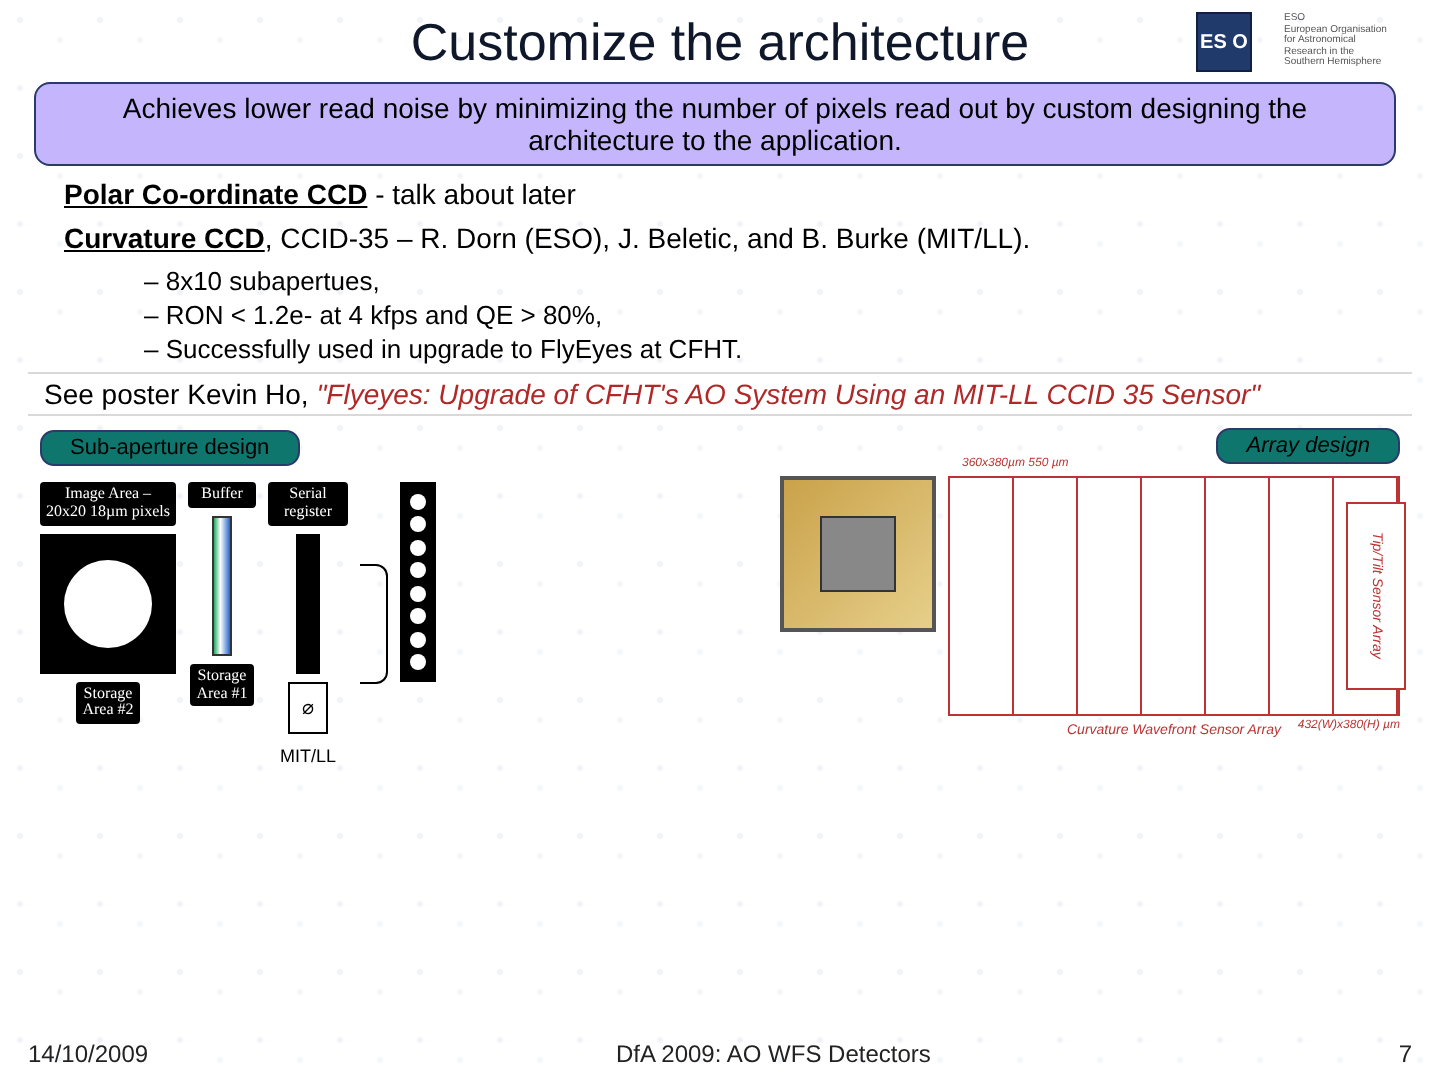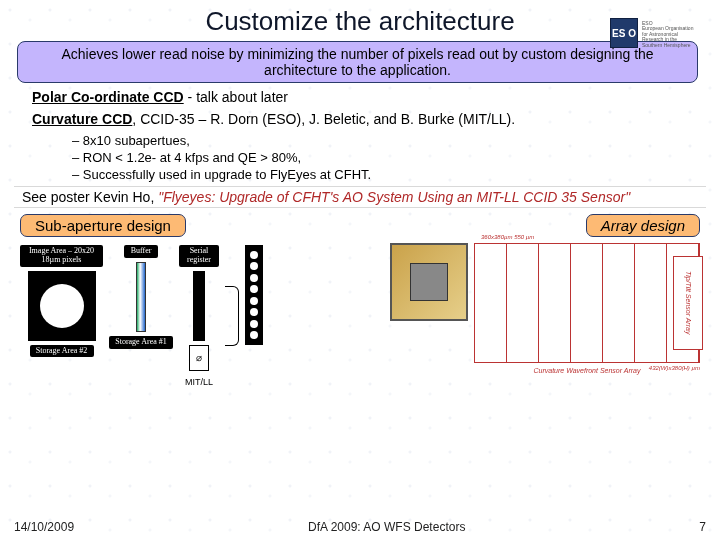--- a/index.html
+++ b/index.html
@@ -17,21 +17,21 @@
       radial-gradient(circle at 30px 20px, rgba(70,100,160,.06) 1px, transparent 2px);
     background-size: 40px 34px, 40px 34px;
     z-index: 0;
   }
   .slide { position: relative; z-index: 1; width: 100%; height: 100%; padding: 6px 14px 0 14px; }
   .title {
     text-align: center; font-size: 26px; font-weight: 400; color: #0f172a;
     margin-bottom: 4px;
   }
   .logo-area {
-    position: absolute; top: 18px; right: 8px; display: flex; gap: 4px; align-items: flex-end;
+    position: absolute; top: 6px; right: 8px; display: flex; gap: 16px; align-items: center;
     font-size: 5px; color: #555; line-height: 1.1;
   }
   .logo-box {
     width: 28px; height: 30px; background: #203a6b; color: #fff;
     display: flex; align-items: center; justify-content: center;
     font-size: 10px; font-weight: 700; border: 1px solid #102040;
   }
   .logo-text { width: 70px; }
   .callout {
     border: 1px solid #2a3a6a; border-radius: 8px; background: #c4b5fd;
@@ -45,22 +45,22 @@
   .bullets li::before { content: "–  "; }
   .poster-line {
     background: #fff; border-top: 1px solid rgba(0,0,0,.15); border-bottom: 1px solid rgba(0,0,0,.15);
     font-size: 14px; padding: 2px 8px; margin: 4px 0 6px 0;
   }
   .poster-line .ital { font-style: italic; color: #b02828; }
   .panels { display: flex; gap: 10px; margin-top: 2px; padding: 0 6px; }
   .panel-left { flex: 0 0 360px; }
   .panel-right { flex: 1; font-style: italic; }
   .panel-title {
-    display: inline-block; background: #fdba74; border: 1px solid #2a3a6a; border-radius: 7px;
-    font-size: 15px; padding: 2px 14px; margin-bottom: 6px;
+    display: inline-block; background: #0f766e; border: 1px solid #2a3a6a; border-radius: 7px;
+    font-size: 11px; padding: 2px 14px; margin-bottom: 6px;
   }
   .panel-title.right { float: right; }
   .diagram {
     display: flex; gap: 6px; align-items: flex-start; margin-top: 2px;
   }
   .lbl {
     background: #000; color: #fff; font-size: 8px; text-align: center;
     padding: 2px 3px; font-family: "Comic Sans MS", cursive; line-height: 1.1;
     border-radius: 2px;
   }
@@ -69,21 +69,21 @@
     width: 68px; height: 70px; background: #000; display: flex; align-items: center; justify-content: center;
   }
   .img-area .circ { width: 44px; height: 44px; background: #fff; border-radius: 50%; }
   .buf-block { width: 10px; height: 70px; background: linear-gradient(90deg,#2a6,#fff 40%,#26c); border:1px solid #333; }
   .ser-block { width: 12px; height: 70px; background: #000; border: 1px solid #000; }
   .ser-dots {
     width: 18px; height: 100px; background: #000; display: flex; flex-direction: column;
     align-items: center; justify-content: space-around; padding: 4px 0;
   }
   .ser-dots span { width: 8px; height: 8px; background: #fff; border-radius: 50%; }
-  .store { width: 64px; }
+  .store { width: 32px; }
   .amp {
     width: 20px; height: 26px; border: 1px solid #000; background: #fff;
     display: flex; align-items: center; justify-content: center; font-size: 10px;
   }
   .mitll { font-size: 9px; margin-top: 2px; white-space: nowrap; }
   .bracket {
     width: 14px; height: 60px; border-right: 1px solid #000; border-top: 1px solid #000; border-bottom: 1px solid #000;
     border-radius: 0 6px 6px 0; align-self: center;
   }
   .array-wrap { clear: both; display: flex; gap: 6px; align-items: flex-start; margin-top: 4px; }
@@ -151,21 +151,21 @@
     <span>See poster Kevin Ho, </span><span class="ital">"Flyeyes: Upgrade of CFHT's AO System Using an MIT-LL CCID 35 Sensor"</span>
   </div>
 
   <div class="panels">
 
     <div class="panel-left">
       <div class="panel-title">Sub-aperture design</div>
 
       <div class="diagram">
         <div class="col">
-          <div class="lbl" style="width:83px">Image Area – 20x20 18µm pixels</div>
+          <div class="lbl" style="width:68px">Image Area – 20x20 18µm pixels</div>
           <div class="img-area">
               <div class="circ"></div>
             </div>
           <div class="lbl store">Storage Area #2</div>
         </div>
         <div class="col">
           <div class="lbl" style="width:34px">Buffer</div>
           <div class="buf-block"></div>
           <div class="lbl store">Storage Area #1</div>
         </div>

